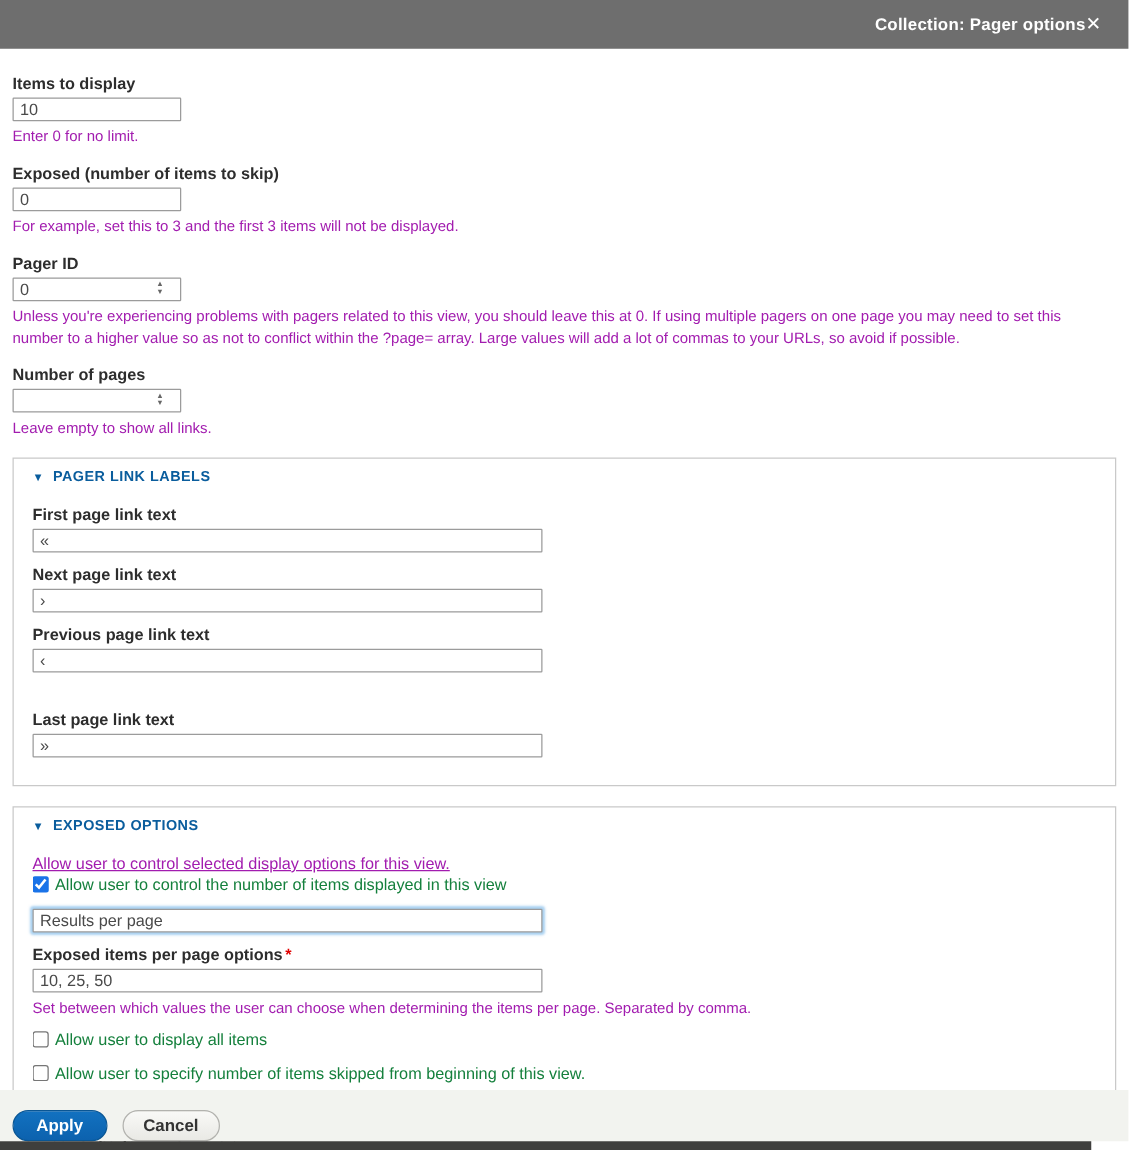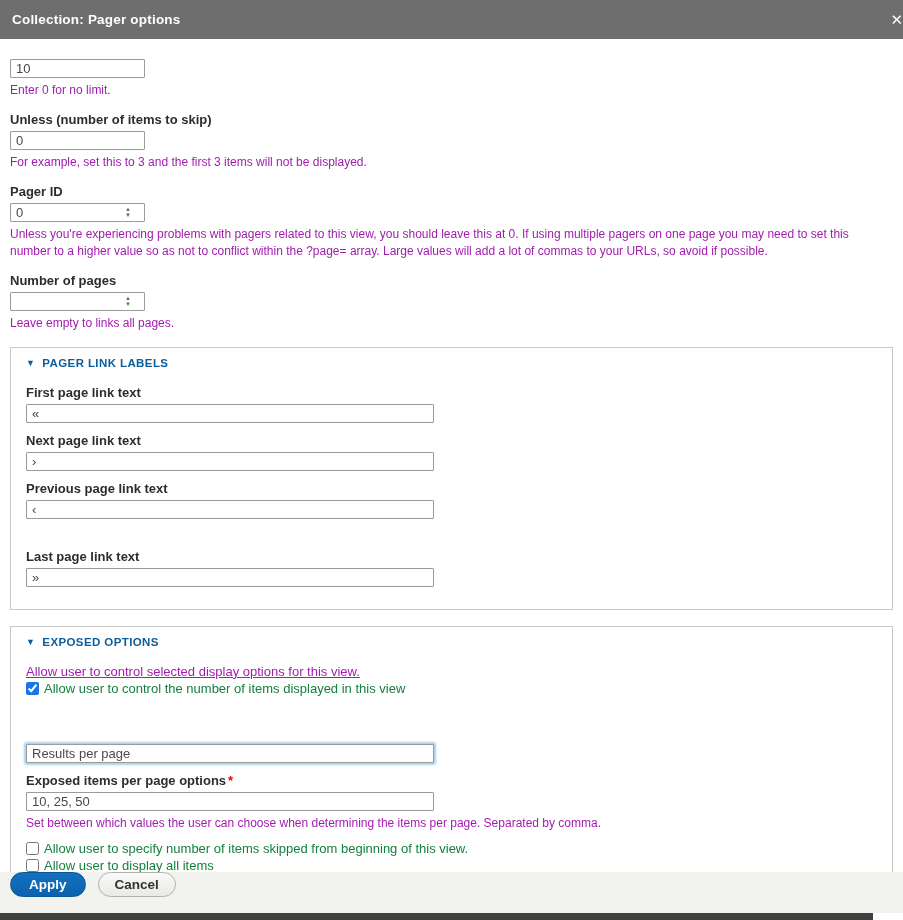--- a/index.html
+++ b/index.html
@@ -1,81 +1,82 @@
 <!DOCTYPE html>
 <html><head>
 <meta charset="utf-8">
 <style>
   * { box-sizing: border-box; margin: 0; padding: 0; }
   html, body { background: #fff; }
   body { font-family: "Liberation Sans", "DejaVu Sans", sans-serif; font-size: 13px; color: #333; }
   .page { width: 903px; height: 920px; position: relative; overflow: hidden; background: #fff; }
 
   
-  .dialog-header { height: 39px; background: #6e6e6e; display: flex; align-items: center; justify-content: space-between; padding: 0 0 0 12px; }
+  .dialog-header { height: 39px; background: #6e6e6e; display: flex; align-items: center; justify-content: flex-end; padding: 0 22px 0 12px; }
   .dialog-title { color: #fff; font-weight: bold; font-size: 13.5px; letter-spacing: .2px; }
   .dialog-close { color: #fff; font-weight: bold; font-size: 15px; cursor: pointer; line-height: 1; }
 
   
   .content { padding: 20px 10px 0 10px; }
   .form-item { margin-bottom: 14px; }
   .form-item label { display: block; font-weight: bold; color: #2d2d2d; margin-bottom: 4px; font-size: 13px; }
   .req { color: #e00000; font-weight: bold; margin-left: 2px; }
   .description { font-size: 12px; color: #a21caf; margin-top: 4px; line-height: 1.35; max-width: 880px; }
 
   input[type="text"] { font-family: "Liberation Sans", "DejaVu Sans", sans-serif; font-size: 13px; color: #4a4a4a;
     border: 1px solid #9b9b9b; background: #fff; padding: 2px 5px; height: 19px; border-radius: 1px; }
   .input-num { width: 135px; }
   .input-wide { width: 408px; }
   .input-focused { border: 1px solid #57a6e4; outline: none;
-    box-shadow: 0 0 2px 2px rgba(98,172,230,.55); border-radius: 3px; margin-top: 36px; }
+    box-shadow: 0 0 2px 2px rgba(98,172,230,.55); border-radius: 3px; }
 
   .num-wrap { position: relative; width: 143px; }
   .spinner { position: absolute; left: 115px; top: 3px; display: flex; flex-direction: column; line-height: 0; color: #666; }
   .spinner span { font-size: 6px; line-height: 6px; }
 
   
   .fieldset { border: 1px solid #c9c9c9; margin: 16px 0 14px 0; padding: 9px 15px 18px 15px; background: #fff; }
   .legend { color: #0a5d9d; font-weight: bold; font-size: 11.5px; letter-spacing: .4px; margin-bottom: 16px; cursor: pointer; display: flex; align-items: center; gap: 7px; }
   .legend .tri { font-size: 9px; }
   .fieldset .form-item { margin-bottom: 10px; }
   .fieldset .form-item:last-child { margin-bottom: 4px; margin-top: 30px; }
 
   .intro-text { color: #a21caf; margin: 2px 0 2px 0; text-decoration: underline; }
   .checkbox-row { display: flex; align-items: center; gap: 5px; margin: 0 0 12px 0; }
   .checkbox-row input { width: 13px; height: 13px; accent-color: #1a73e8; }
   .checkbox-row .cb-label { font-weight: normal; color: #15803d; margin: 0; display: inline; }
 
   
-  .footer { position: absolute; left: 0; right: 0; top: 872px; height: 41px; background: #f2f3ef; display: flex; align-items: flex-start; gap: 12px; padding: 0 10px; }
+  .footer { position: absolute; left: 0; right: 0; top: 872px; height: 41px; background: #f2f3ef; display: flex; align-items: flex-end; gap: 12px; padding: 0 10px; }
   .btn { font-family: "Liberation Sans", "DejaVu Sans", sans-serif; font-weight: bold; font-size: 13.5px; border-radius: 20em; padding: 4px 16px; height: 25px; cursor: pointer; }
   .btn-primary { background: linear-gradient(#1271c0, #0c62ae); color: #fff; border: 1px solid #0a5694; padding: 4px 18px; }
   .btn-secondary { background: linear-gradient(#f9f9f7, #e9e9e5); color: #333; border: 1px solid #b2b2ae; }
 
   .behind-bar { position: absolute; left: 0; top: 913px; width: 873px; height: 7px; background: #3f3f3d; }
 </style>
 </head>
 <body>
 
 <div class="page">
 
   <div class="dialog-header">
     <span class="dialog-title">Collection: Pager options</span>
     <span class="dialog-close">✕</span>
   </div>
 
   <div class="content">
 
     <div class="form-item">
+      <label>Items to display</label>
       <input type="text" class="input-num" value="10" style="">
       <div class="description">Enter 0 for no limit.</div>
     </div>
 
     <div class="form-item">
-      <label>Unless (number of items to skip)</label>
+      <label>Exposed (number of items to skip)</label>
       <input type="text" class="input-num" value="0" style="">
       <div class="description">For example, set this to 3 and the first 3 items will not be displayed.</div>
     </div>
 
     <div class="form-item">
       <label>Pager ID</label>
       <div class="num-wrap">
         <input type="text" class="input-num" value="0" style="">
         <span class="spinner">
           <span>▲</span>
@@ -87,21 +88,21 @@
 
     <div class="form-item">
       <label>Number of pages</label>
       <div class="num-wrap">
         <input type="text" class="input-num" value="" style="">
         <span class="spinner">
           <span>▲</span>
             <span>▼</span>
         </span>
       </div>
-      <div class="description">Leave empty to links all pages.</div>
+      <div class="description">Leave empty to show all links.</div>
     </div>
 
     <div class="fieldset">
       <div class="legend">
         <span class="tri">▼</span>
         <span>PAGER LINK LABELS</span>
       </div>
 
       <div class="form-item">
         <label>First page link text</label>
@@ -137,28 +138,28 @@
       <div class="form-item">
         <input type="text" class="input-wide input-focused" value="Results per page" style="">
       </div>
 
       <div class="form-item">
         <label><span>Exposed items per page options</span><span class="req">*</span></label>
         <input type="text" class="input-wide" value="10, 25, 50" style="">
         <div class="description">Set between which values the user can choose when determining the items per page. Separated by comma.</div>
       </div>
 
+      <div class="checkbox-row">
+        <input type="checkbox" style="">
+        <label class="cb-label">Allow user to display all items</label>
+      </div>
+
       <div class="checkbox-row" style="margin-bottom:2px;">
         <input type="checkbox" style="">
         <label class="cb-label">Allow user to specify number of items skipped from beginning of this view.</label>
-      </div>
-
-      <div class="checkbox-row">
-        <input type="checkbox" style="">
-        <label class="cb-label">Allow user to display all items</label>
       </div>
     </div>
 
     <div class="form-item">
       <label>Number of pager links visible</label>
 
     </div>
 
   </div>
 

